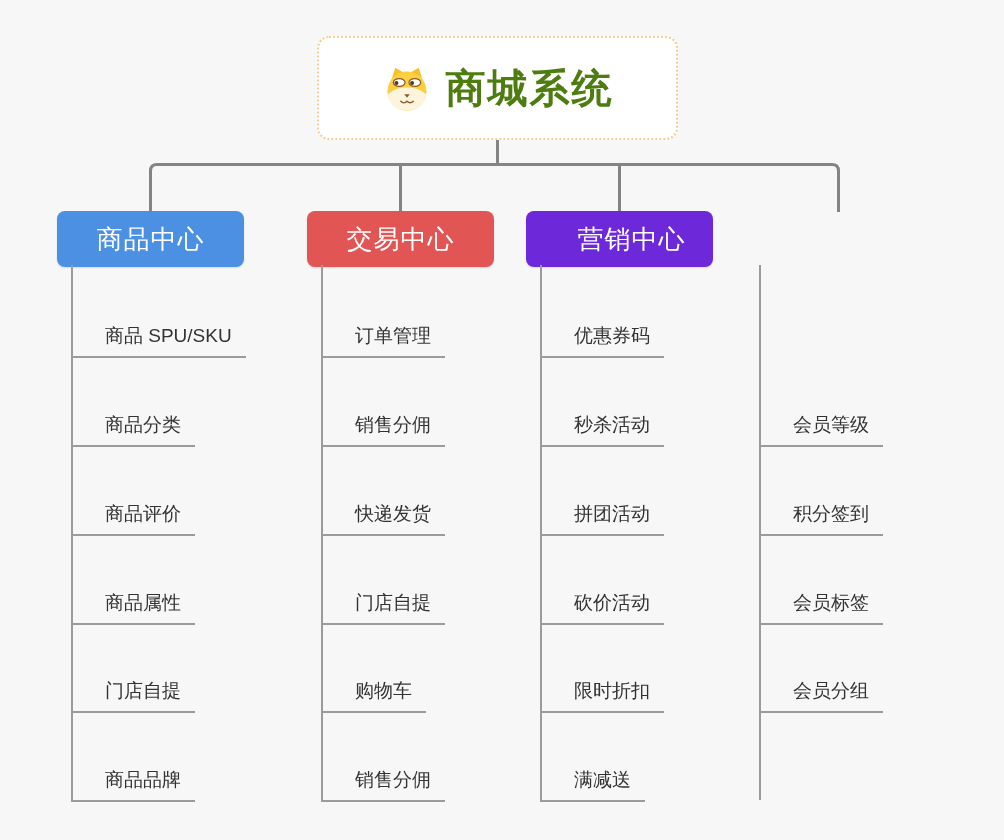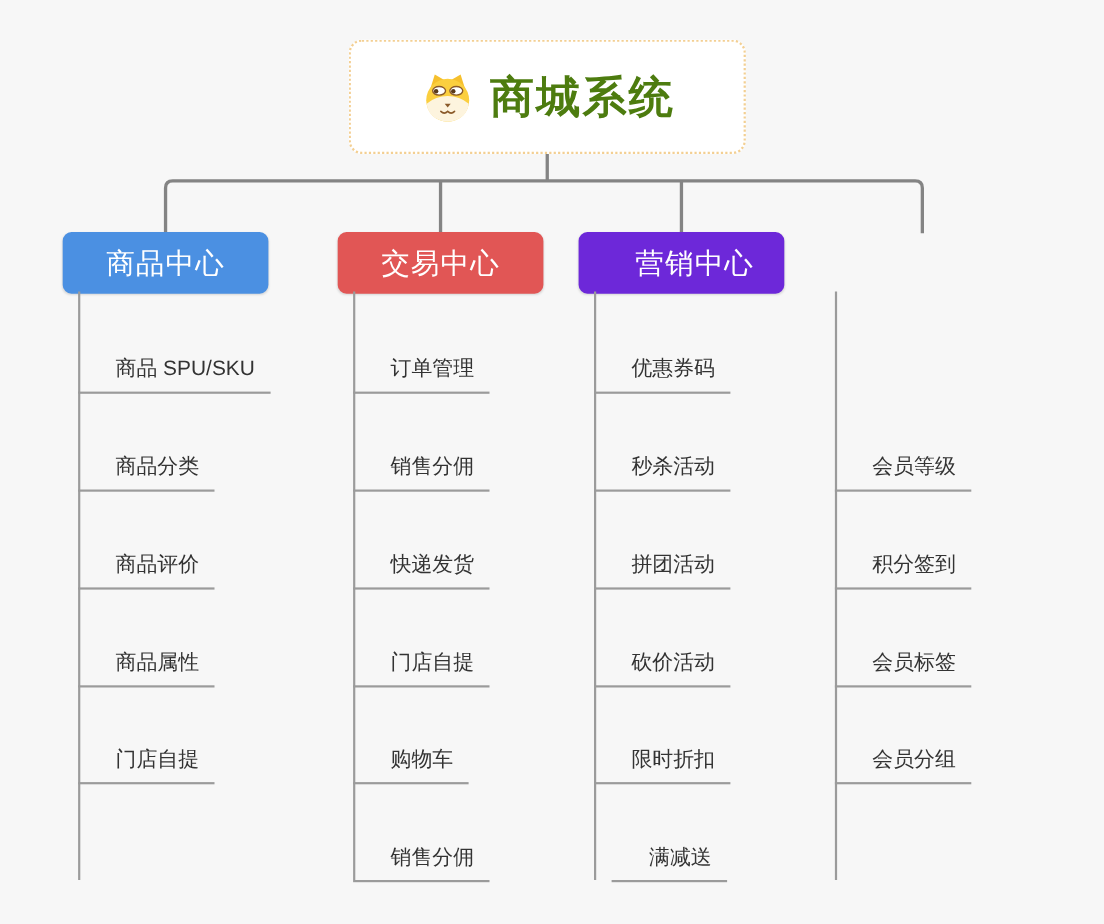--- a/index.html
+++ b/index.html
@@ -117,38 +117,39 @@
     <span class="root-title" style="color: #4d7c0f;">商城系统</span>
   </div>
 
   <div class="branch-box" style="left: 57px; background: rgb(75, 144, 226);">商品中心</div>
   <div class="column-line" style="left:71px"></div>
   <div class="leaf-item" style="left:71px; top:322px">商品 SPU/SKU</div>
   <div class="leaf-item" style="left:71px; top:411px">商品分类</div>
   <div class="leaf-item" style="left:71px; top:500px">商品评价</div>
   <div class="leaf-item" style="left:71px; top:589px">商品属性</div>
   <div class="leaf-item" style="left:71px; top:677px">门店自提</div>
+  <div class="leaf-item" style="left:71px; top:766px">商品品牌</div>
 
   <div class="branch-box" style="left: 307px; background: rgb(225, 86, 85);">交易中心</div>
   <div class="column-line" style="left:321px"></div>
   <div class="leaf-item" style="left:321px; top:322px">订单管理</div>
   <div class="leaf-item" style="left:321px; top:411px">销售分佣</div>
   <div class="leaf-item" style="left:321px; top:500px">快递发货</div>
   <div class="leaf-item" style="left:321px; top:589px">门店自提</div>
   <div class="leaf-item" style="left:321px; top:677px">购物车</div>
   <div class="leaf-item" style="left:321px; top:766px">销售分佣</div>
 
   <div class="branch-box" style="left: 526px; background: #6d28d9; padding-left: 24px;">营销中心</div>
   <div class="column-line" style="left:540px"></div>
   <div class="leaf-item" style="left:540px; top:322px">优惠券码</div>
   <div class="leaf-item" style="left:540px; top:500px">拼团活动</div>
   <div class="leaf-item" style="left:540px; top:411px">秒杀活动</div>
   <div class="leaf-item" style="left:540px; top:589px">砍价活动</div>
   <div class="leaf-item" style="left:540px; top:677px">限时折扣</div>
-  <div class="leaf-item" style="left:556px; top:766px">满减送</div>
+  <div class="leaf-item" style="left:540px; top:766px">满减送</div>
 
   <div class="column-line" style="left:759px"></div>
   <div class="leaf-item" style="left:759px; top:411px">会员等级</div>
   <div class="leaf-item" style="left:759px; top:500px">积分签到</div>
   <div class="leaf-item" style="left:759px; top:589px">会员标签</div>
   <div class="leaf-item" style="left:759px; top:677px">会员分组</div>
 
 </div>
 
 </body></html>

